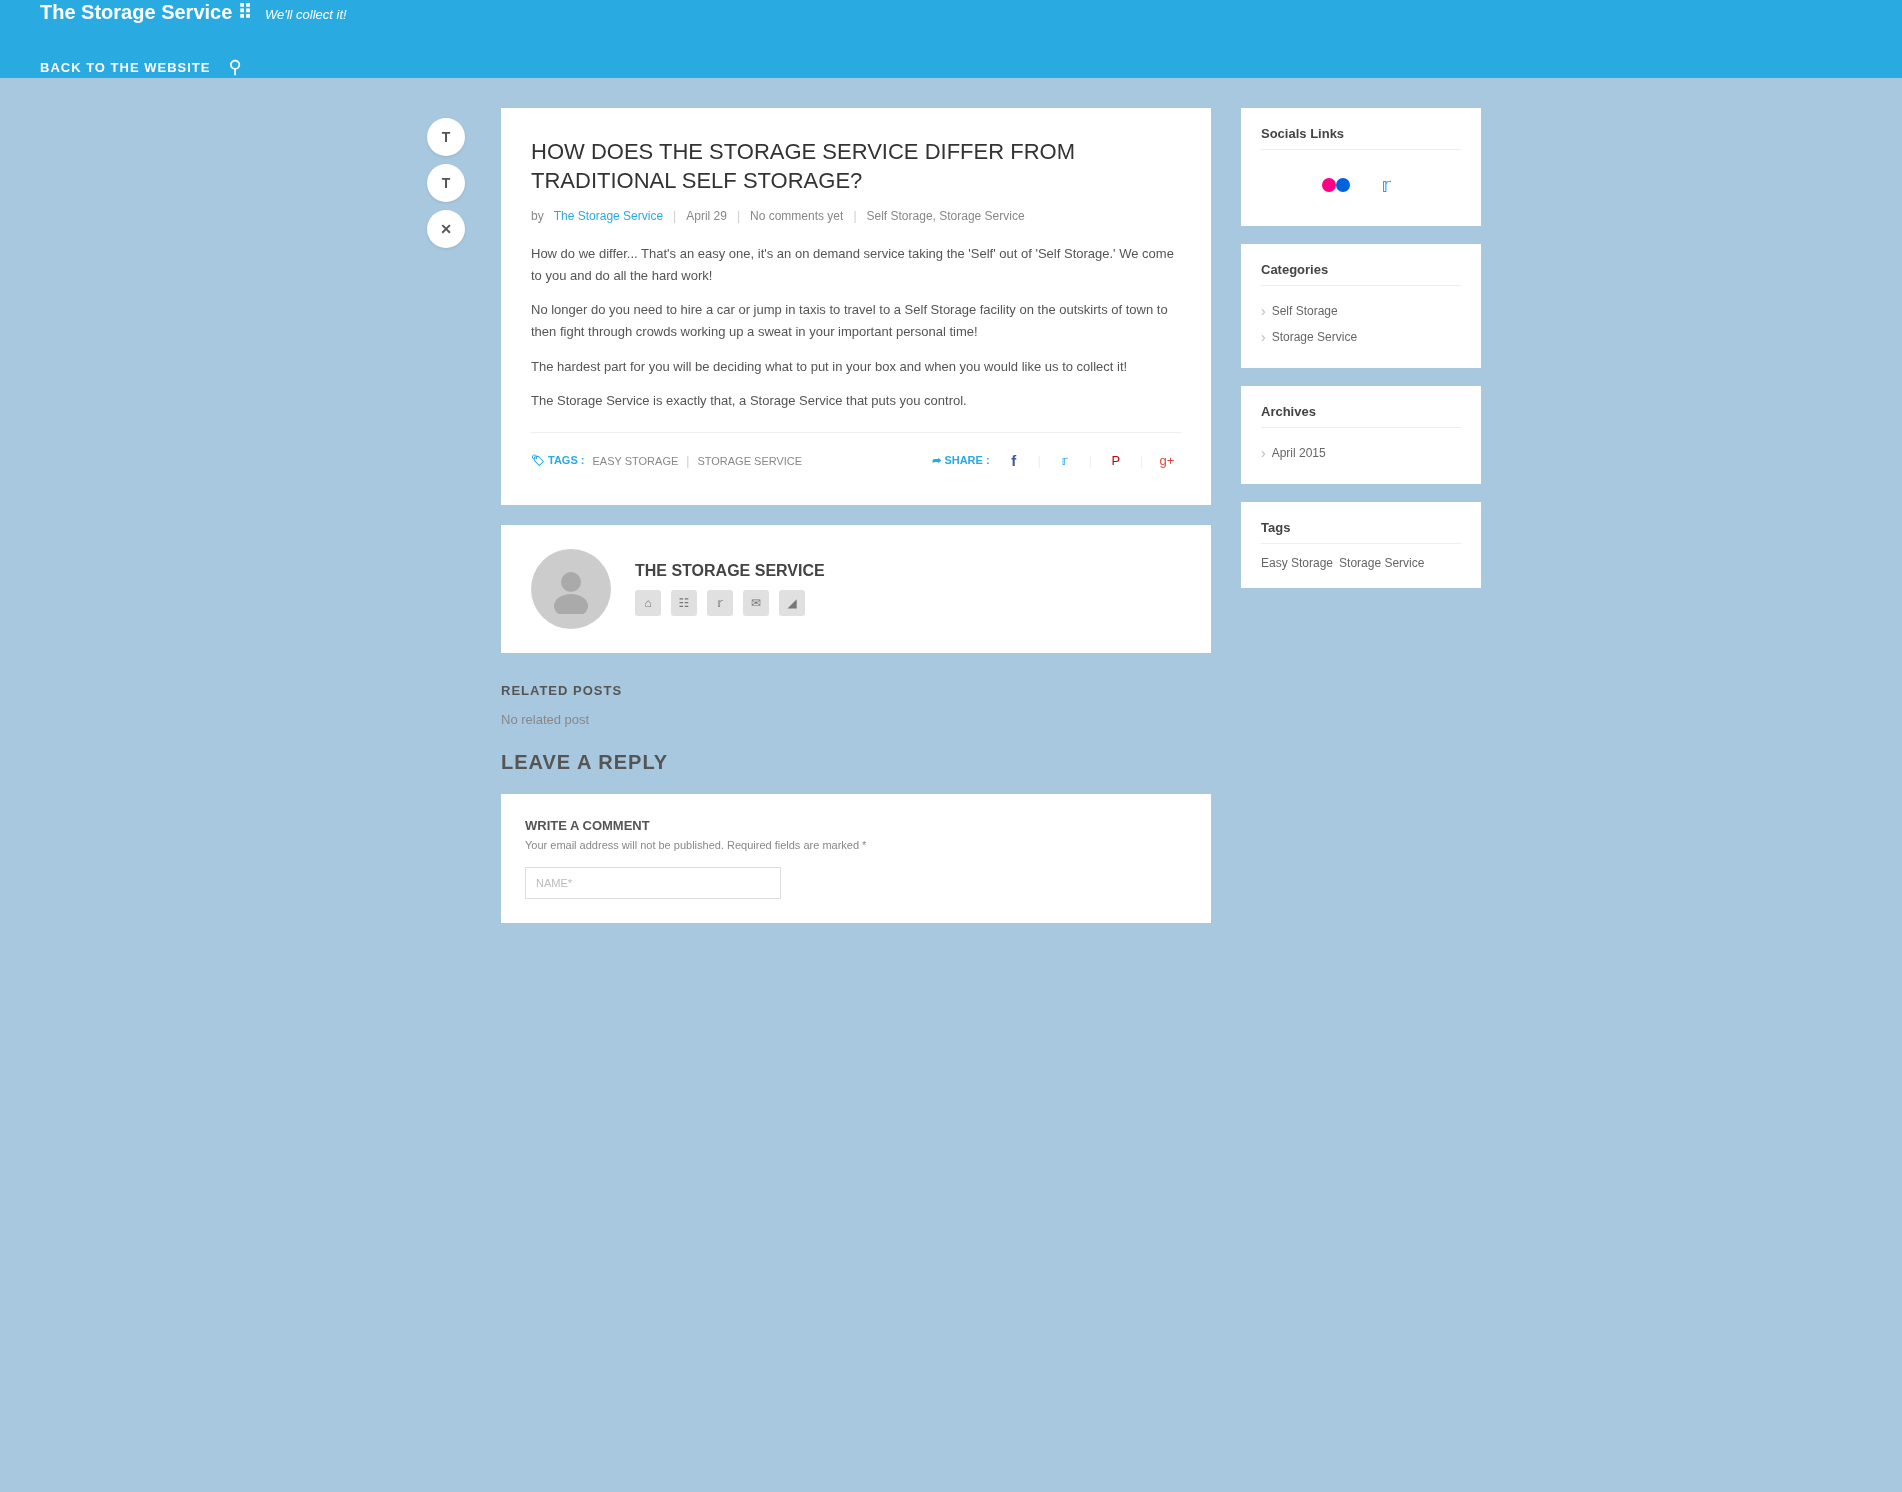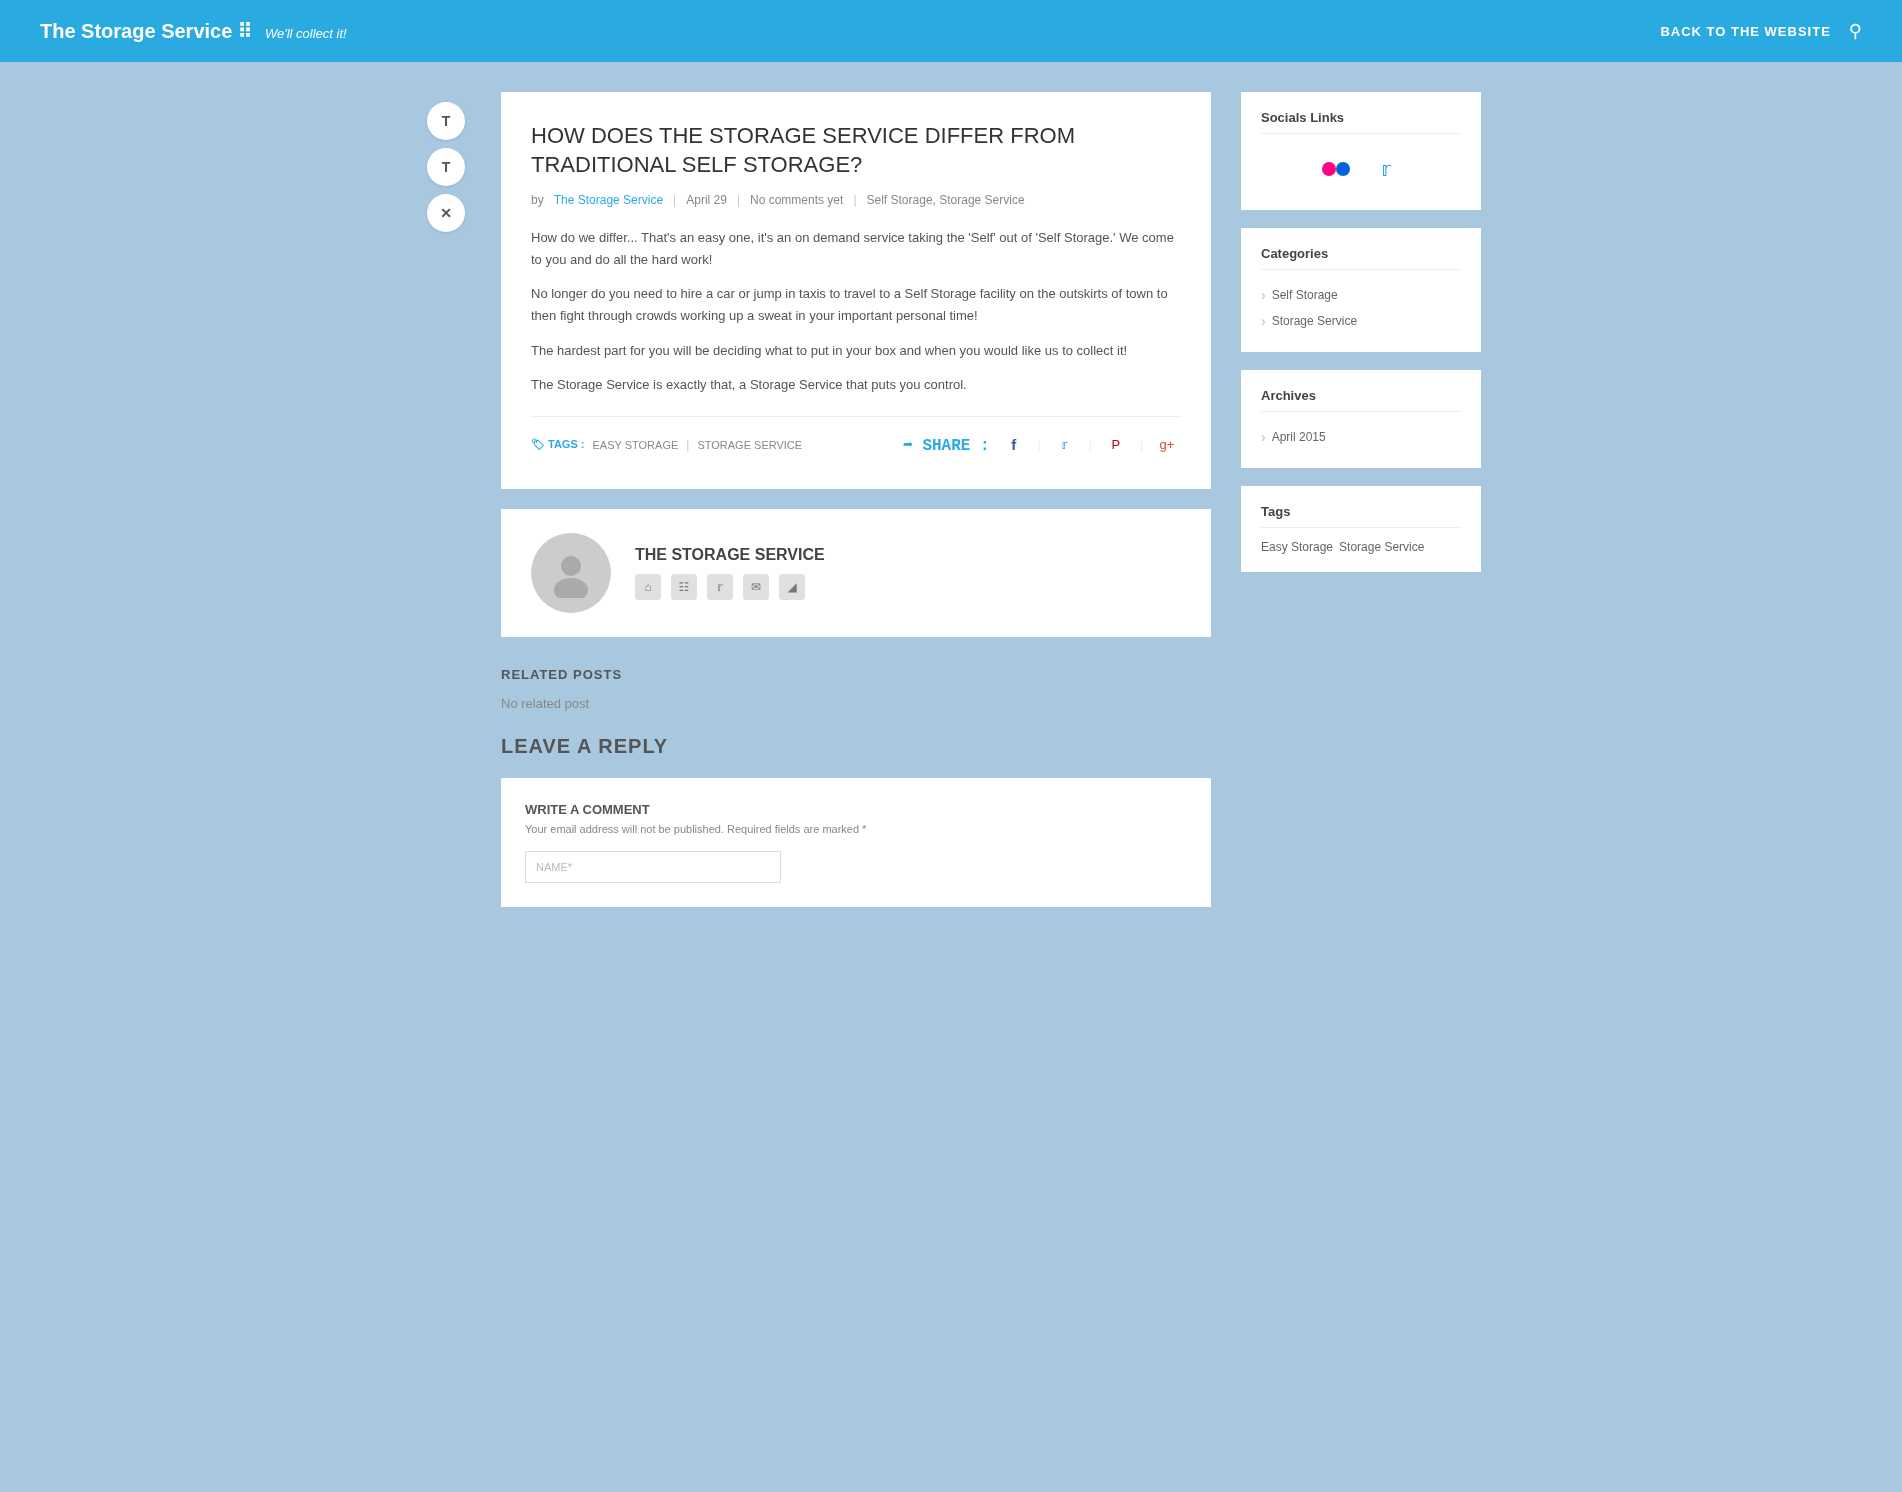--- a/index.html
+++ b/index.html
@@ -2,24 +2,25 @@
 <html><head>
   <meta charset="utf-8">
   <style>
     * { margin: 0; padding: 0; box-sizing: border-box; }
     body { font-family: 'Helvetica Neue', Arial, sans-serif; background: #a8c8e0; min-height: 100vh; }
 
     
     #header {
       background: #29aae1;
       padding: 0 40px;
-      height: 62px;
-      display: flex;
-      align-items: center;
+      height: 78px;
+      display: flex;
+      align-items: flex-start;
       justify-content: space-between;
+      flex-direction: column;
     }
     #header .logo-area {}
     #header .logo-title {
       font-size: 20px;
       font-weight: bold;
       color: #fff;
       line-height: 1.2;
     }
     #header .logo-sub {
       font-size: 13px;
@@ -155,23 +156,22 @@
     }
     .article-share {
       display: flex;
       align-items: center;
       gap: 10px;
       font-size: 12px;
     }
     .article-share .share-label {
       color: #29aae1;
       font-weight: bold;
-      font-size: 16px;
-      text-transform: uppercase;
-      font-family: Liberation Mono, monospace;
+      font-size: 11px;
+      text-transform: uppercase;
     }
     .article-share .share-btn {
       width: 28px;
       height: 28px;
       border-radius: 50%;
       display: flex;
       align-items: center;
       justify-content: center;
       font-size: 13px;
       cursor: pointer;

